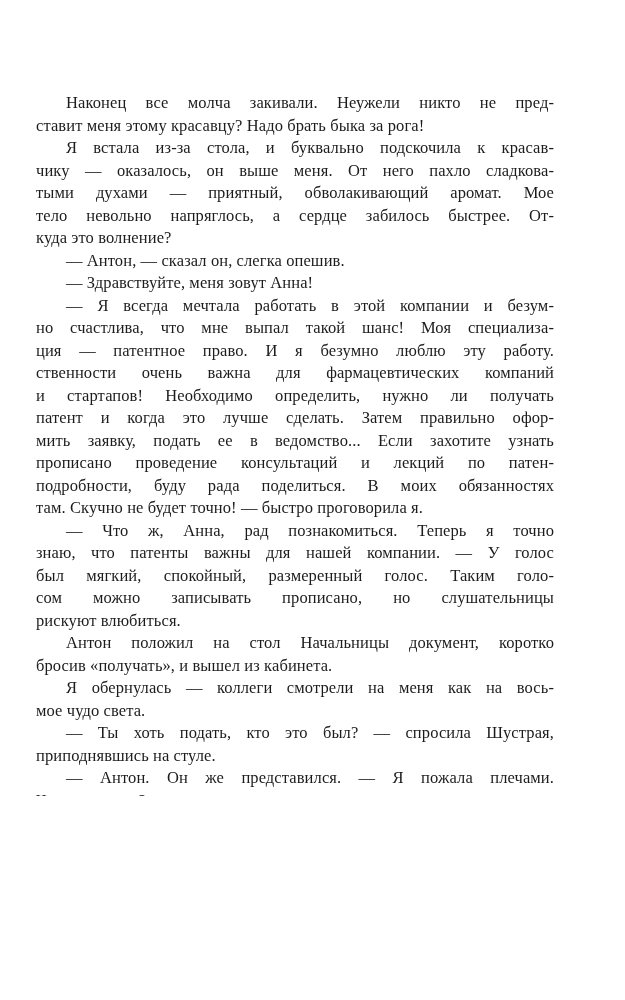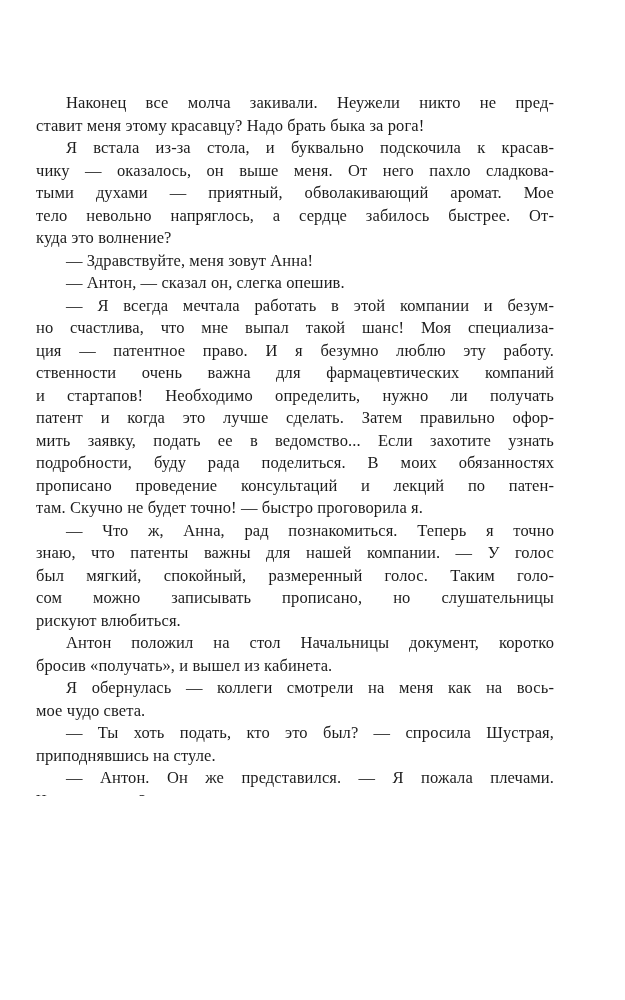--- a/index.html
+++ b/index.html
@@ -60,35 +60,35 @@
         <div class="line last">ставит меня этому красавцу? Надо брать быка за рога!</div>
       </div>
       <div class="paragraph">
         <div class="line indent">Я встала из-за стола, и буквально подскочила к красав-</div>
         <div class="line">чику — оказалось, он выше меня. От него пахло сладкова-</div>
         <div class="line">тыми духами — приятный, обволакивающий аромат. Мое</div>
         <div class="line">тело невольно напряглось, а сердце забилось быстрее. От-</div>
         <div class="line last">куда это волнение?</div>
       </div>
       <div class="paragraph">
-        <div class="line indent last">— Здравствуйте, меня зовут Анна!</div>
+        <div class="line indent last">— Антон, — сказал он, слегка опешив.</div>
       </div>
       <div class="paragraph">
-        <div class="line indent last">— Антон, — сказал он, слегка опешив.</div>
+        <div class="line indent last">— Здравствуйте, меня зовут Анна!</div>
       </div>
       <div class="paragraph">
         <div class="line indent">— Я всегда мечтала работать в этой компании и безум-</div>
         <div class="line">но счастлива, что мне выпал такой шанс! Моя специализа-</div>
         <div class="line">ция — патентное право. И я безумно люблю эту работу.</div>
         <div class="line">ственности очень важна для фармацевтических компаний</div>
         <div class="line">и стартапов! Необходимо определить, нужно ли получать</div>
         <div class="line">патент и когда это лучше сделать. Затем правильно офор-</div>
         <div class="line">мить заявку, подать ее в ведомство... Если захотите узнать</div>
+        <div class="line">прописано проведение консультаций и лекций по патен-</div>
         <div class="line">подробности, буду рада поделиться. В моих обязанностях</div>
-        <div class="line">прописано проведение консультаций и лекций по патен-</div>
         <div class="line last">там. Скучно не будет точно! — быстро проговорила я.</div>
       </div>
       <div class="paragraph">
         <div class="line indent">— Что ж, Анна, рад познакомиться. Теперь я точно</div>
         <div class="line">знаю, что патенты важны для нашей компании. — У голос</div>
         <div class="line">был мягкий, спокойный, размеренный голос. Таким голо-</div>
         <div class="line">сом можно записывать прописано, но слушательницы</div>
         <div class="line last">рискуют влюбиться.</div>
       </div>
       <div class="paragraph">

